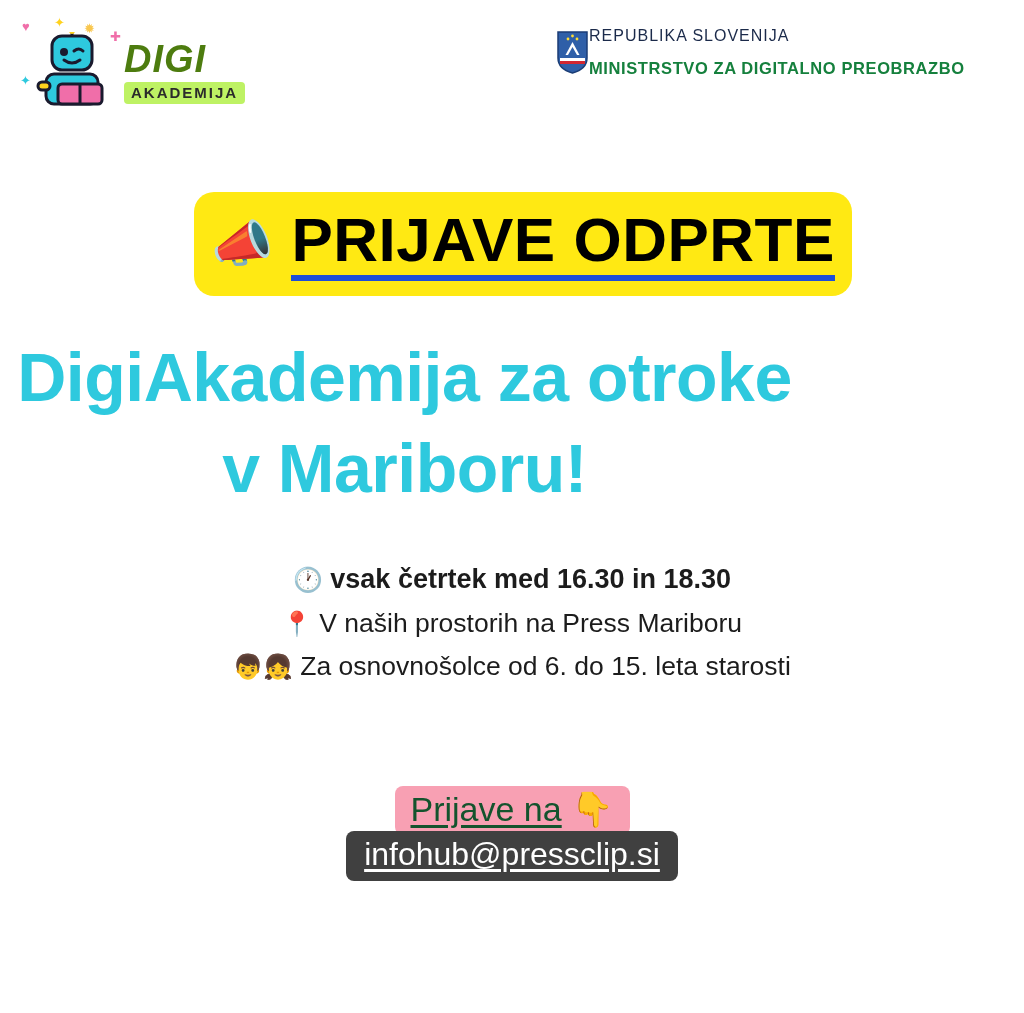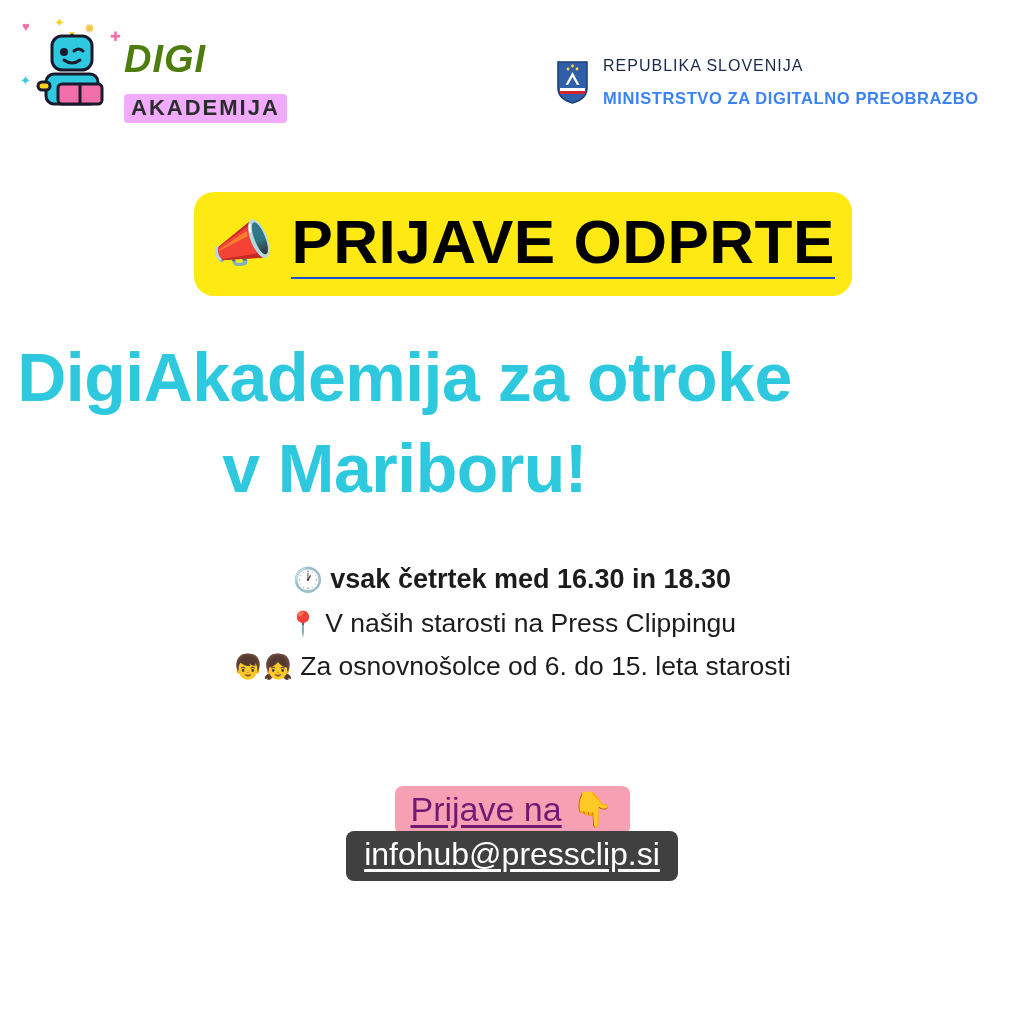--- a/index.html
+++ b/index.html
@@ -46,59 +46,59 @@
   .digi-word-1 {
     font-size: 38px;
     font-weight: bold;
     letter-spacing: 1px;
     color: #4d7c0f;
     line-height: 1;
     font-style: italic;
   }
   .digi-word-2 {
     display: inline-block;
-    margin-top: 16px;
-    background: #f0abfc;
+    margin-top: 4px;
+    background: #bef264;
     color: #2b2b2b;
-    font-size: 22px;
+    font-size: 15px;
     font-weight: bold;
     letter-spacing: 2px;
     padding: 3px 7px 4px 7px;
     border-radius: 4px;
     line-height: 1;
   }
   .spark {
     position: absolute;
     font-size: 13px;
     line-height: 1;
   }
 
   
   .gov {
     position: absolute;
     left: 556px;
-    top: 56px;
+    top: 26px;
     display: flex;
     align-items: center;
-    gap: 14px;
+    gap: 0;
   }
   .gov-crest {
     width: 33px;
     height: 44px;
   }
   .gov-text-1 {
     font-size: 16px;
     color: #1b2a4a;
     letter-spacing: 1.0px;
     line-height: 1.25;
   }
   .gov-text-2 {
     font-size: 16.5px;
     font-weight: bold;
-    color: #3b82f6;
+    color: #15803d;
     letter-spacing: 0.6px;
     line-height: 1.25;
     margin-top: 12px;
   }
 
   
   .banner {
     position: absolute;
     left: 194px;
     top: 192px;
@@ -110,21 +110,21 @@
     align-items: center;
     justify-content: center;
     gap: 18px;
   }
   .banner-emoji { font-size: 50px; line-height: 1; }
   .banner-text {
     font-size: 62px;
     font-weight: bold;
     color: #000000;
     letter-spacing: 0.5px;
-    border-bottom: 2px solid #1d4ed8;
+    border-bottom: 6px solid #1d4ed8;
     padding-bottom: 2px;
     line-height: 1.05;
   }
 
   
   .headline {
     position: absolute;
     left: 0;
     top: 332px;
     width: 809px;
@@ -157,21 +157,21 @@
   .cta {
     position: absolute;
     left: 0;
     top: 786px;
     width: 1024px;
     text-align: center;
   }
   .cta-top {
     display: inline-block;
     background: #f8a0b3;
-    color: #701a75;
+    color: #14532d;
     font-size: 34px;
     padding: 4px 16px 6px 16px;
     border-radius: 8px;
     line-height: 1.15;
   }
   .cta-top .u { text-decoration: underline; text-underline-offset: 4px; }
   .cta-mail {
     display: inline-block;
     background: #404040;
     color: #ffffff;
@@ -254,21 +254,21 @@
     <div>v Mariboru!</div>
   </div>
 
   <div class="details">
     <div class="detail-line bold">
       <span class="detail-emoji">🕐</span>
       <span>vsak četrtek med 16.30 in 18.30</span>
     </div>
     <div class="detail-line">
       <span class="detail-emoji">📍</span>
-      <span>V naših starosti na Press Clippingu</span>
+      <span>V naših prostorih na Press Mariboru</span>
     </div>
     <div class="detail-line">
       <span class="detail-emoji">👦👧</span>
       <span>Za osnovnošolce od 6. do 15. leta starosti</span>
     </div>
   </div>
 
   <div class="cta">
     <div>
       <span class="cta-top">

